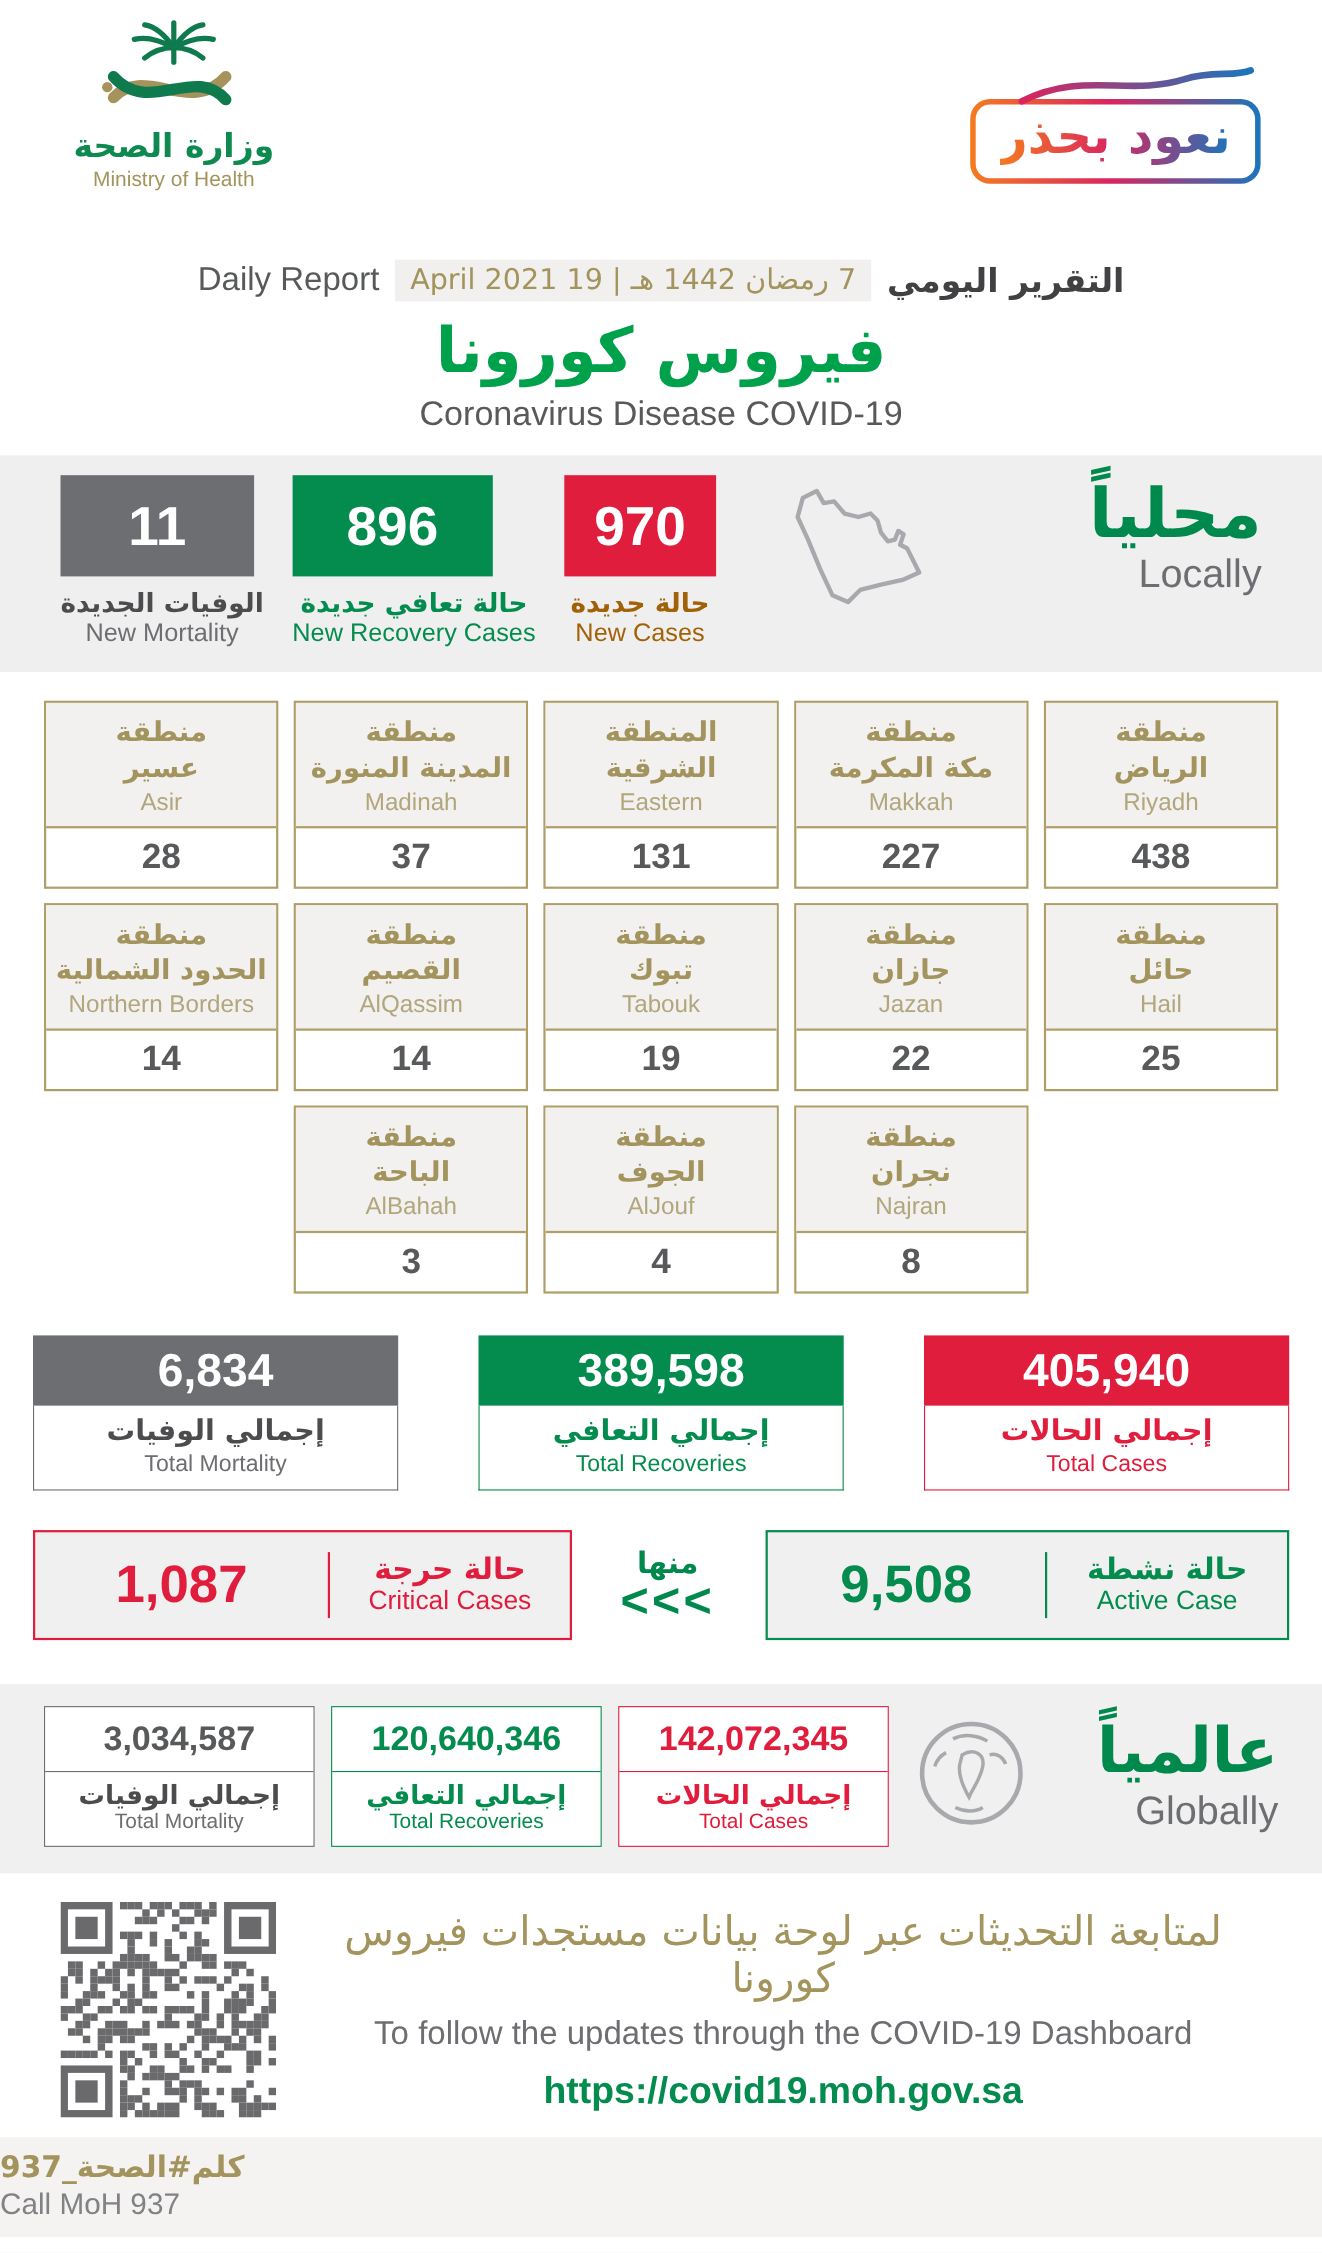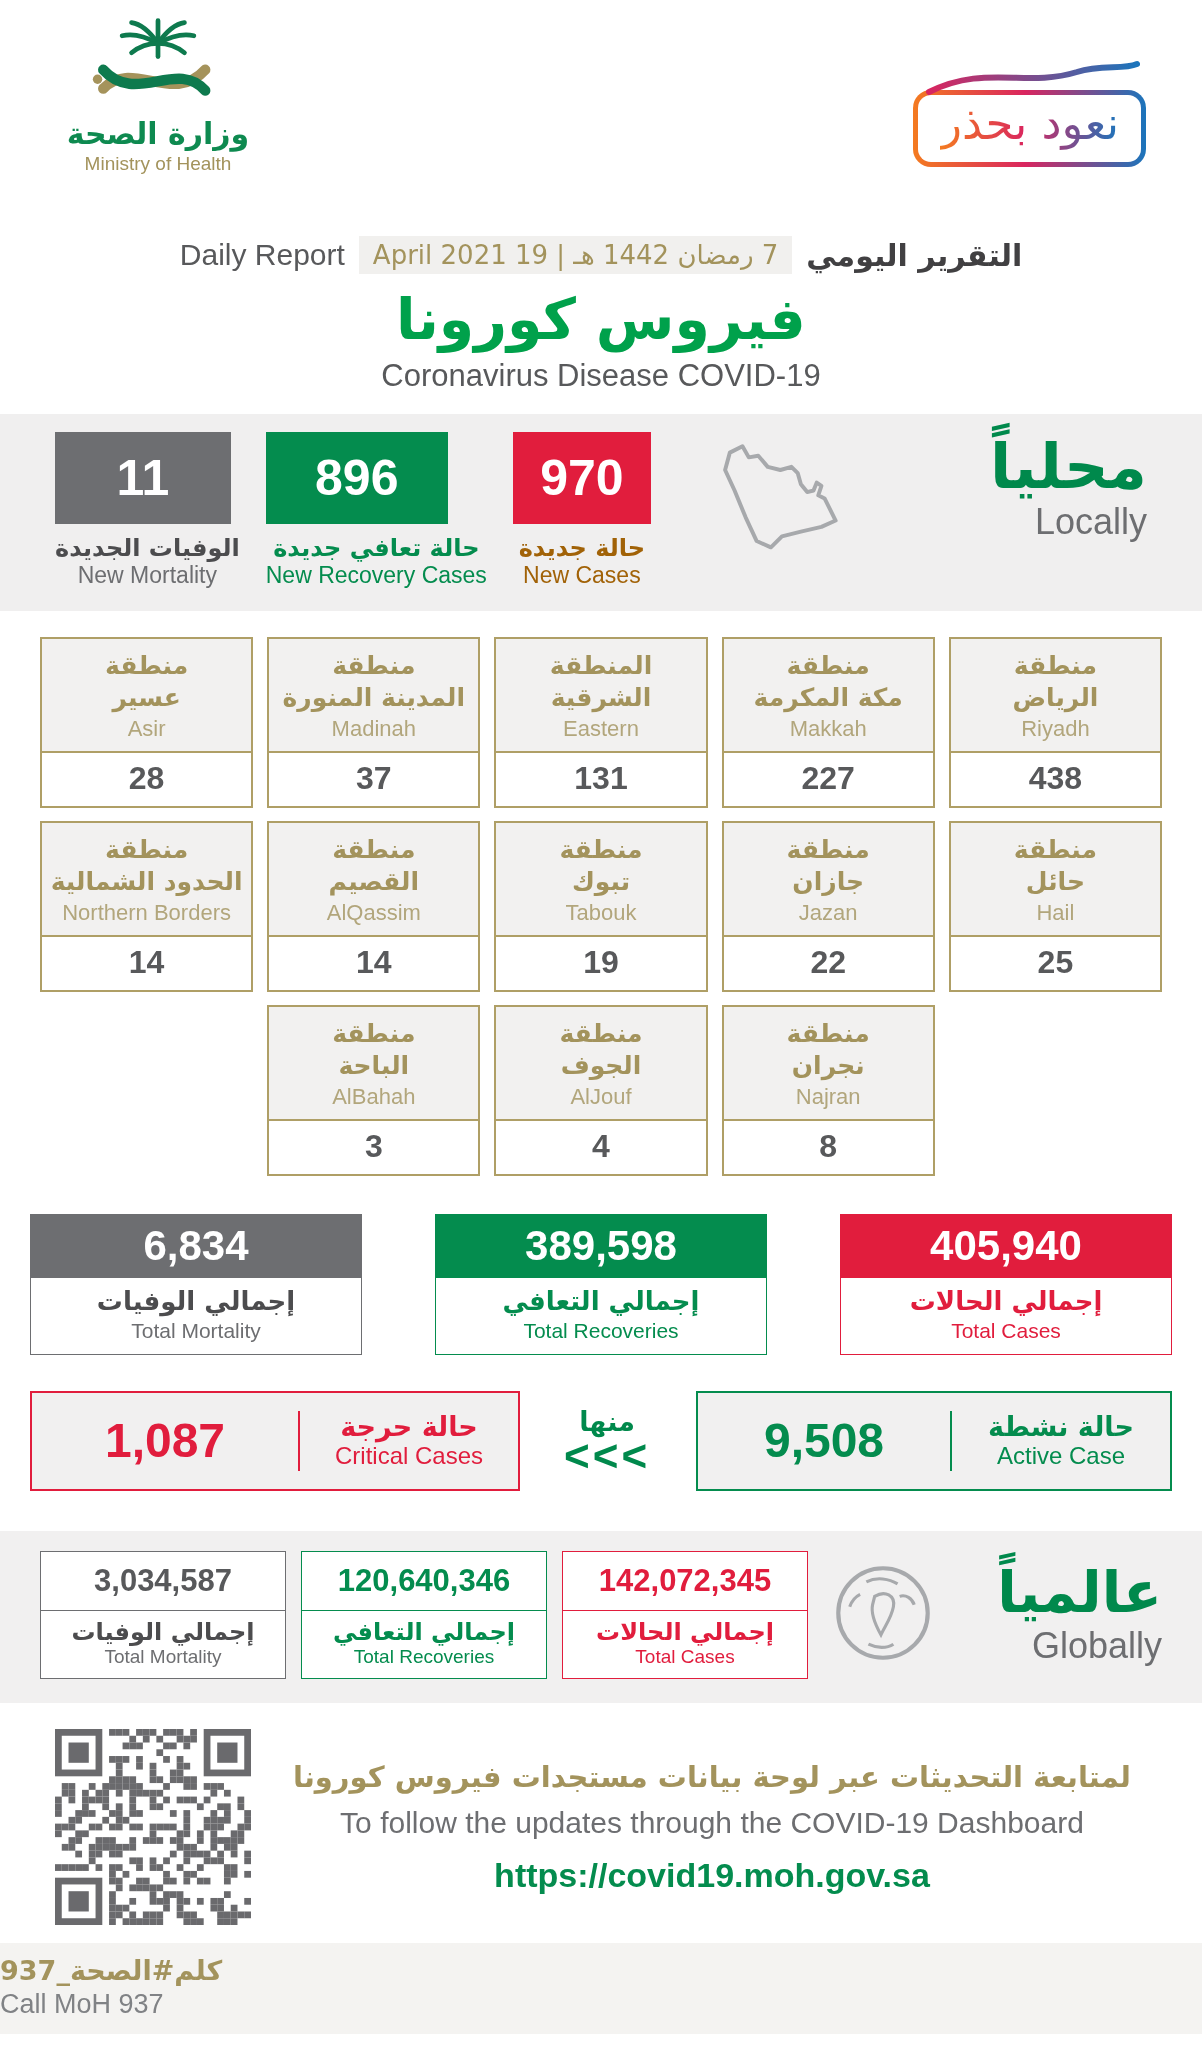--- a/index.html
+++ b/index.html
@@ -12,21 +12,21 @@
   .logo{position:absolute;left:58px;top:15px;width:200px;text-align:center;}
   .logo svg{width:152px;height:102px;display:block;margin:0 auto;}
   .logo-ar{font-size:30px;font-weight:bold;color:#0E8A50;line-height:1.1;}
   .logo-en{font-size:19px;color:#A3935C;margin-top:3px;}
 
   .badge{position:absolute;right:56px;top:90px;}
   .swoosh{position:absolute;right:6px;top:-30px;width:215px;height:36px;}
   .badge-frame{background:linear-gradient(90deg,#F47B20 0%,#D9255F 48%,#1B75BC 100%);
                border-radius:18px;padding:5px;}
   .badge-inner{background:#fff;border-radius:13px;padding:2px 22px 12px;}
-  .badge-text{font-size:45px;font-weight:normal;white-space:nowrap;
+  .badge-text{font-size:45px;font-weight:bold;white-space:nowrap;
               background:linear-gradient(90deg,#F47B20 0%,#D9255F 48%,#1B75BC 100%);
               -webkit-background-clip:text;background-clip:text;color:transparent;
               font-family:"DejaVu Sans","Liberation Sans",sans-serif;}
 
   .report-row{display:flex;direction:rtl;justify-content:center;align-items:center;gap:14px;margin-top:4px;}
   .rep-ar{font-size:30px;font-weight:bold;color:#414042;}
   .rep-date{background:#F1F0EE;color:#A3935C;font-size:26px;padding:4px 14px;}
   .rep-en{font-size:30px;color:#58595B;}
 
   .title-ar{text-align:center;font-size:57px;font-weight:bold;color:#00A14B;margin-top:16px;line-height:1.05;}
@@ -99,21 +99,21 @@
   .g-green{border-color:#048C4E;} .g-green .gnum,.g-green .l1,.g-green .l2{color:#048C4E;border-color:#048C4E;}
   .g-red{border-color:#E11D3D;} .g-red .gnum,.g-red .l1,.g-red .l2{color:#E11D3D;border-color:#E11D3D;}
   .globe-wrap{margin:0 10px 0 8px;}
   .glob-title{margin-left:auto;text-align:right;}
   .glob-ar{font-size:57px;font-weight:bold;color:#00894C;line-height:1.05;}
   .glob-en{font-size:36px;color:#6D6E71;margin-top:2px;}
 
   
   .qr-section{display:flex;align-items:center;padding:26px 55px 18px;}
   .qr-text{flex:1;text-align:center;padding-left:26px;}
-  .qr-ar{font-size:29px;font-weight:bold;color:#A3935C;text-align:center;}
+  .qr-ar{font-size:37px;font-weight:normal;color:#A3935C;text-align:center;}
   .qr-en{font-size:30px;color:#6D6E71;margin-top:12px;}
   .qr-url{display:inline-block;font-size:34px;font-weight:bold;color:#048C4E;margin-top:16px;text-decoration:none;}
 
   
   .call-band{background:#F4F3F1;text-align:left;padding:11px 0 12px;line-height:1.25;}
   .call-ar{font-size:27px;font-weight:bold;color:#A3935C;}
   .call-en{font-size:27px;color:#808285;}
   .foot{display:flex;justify-content:center;align-items:center;padding:15px 0;background:#fff;}
 </style>
 </head>

